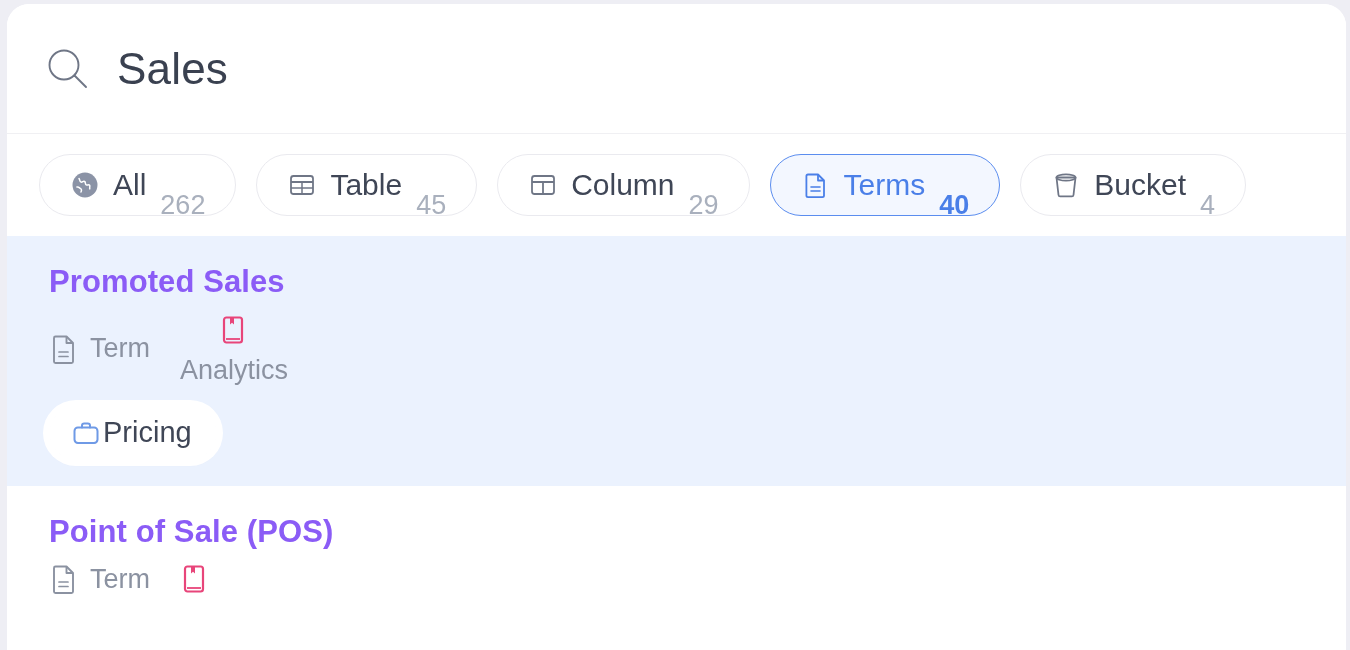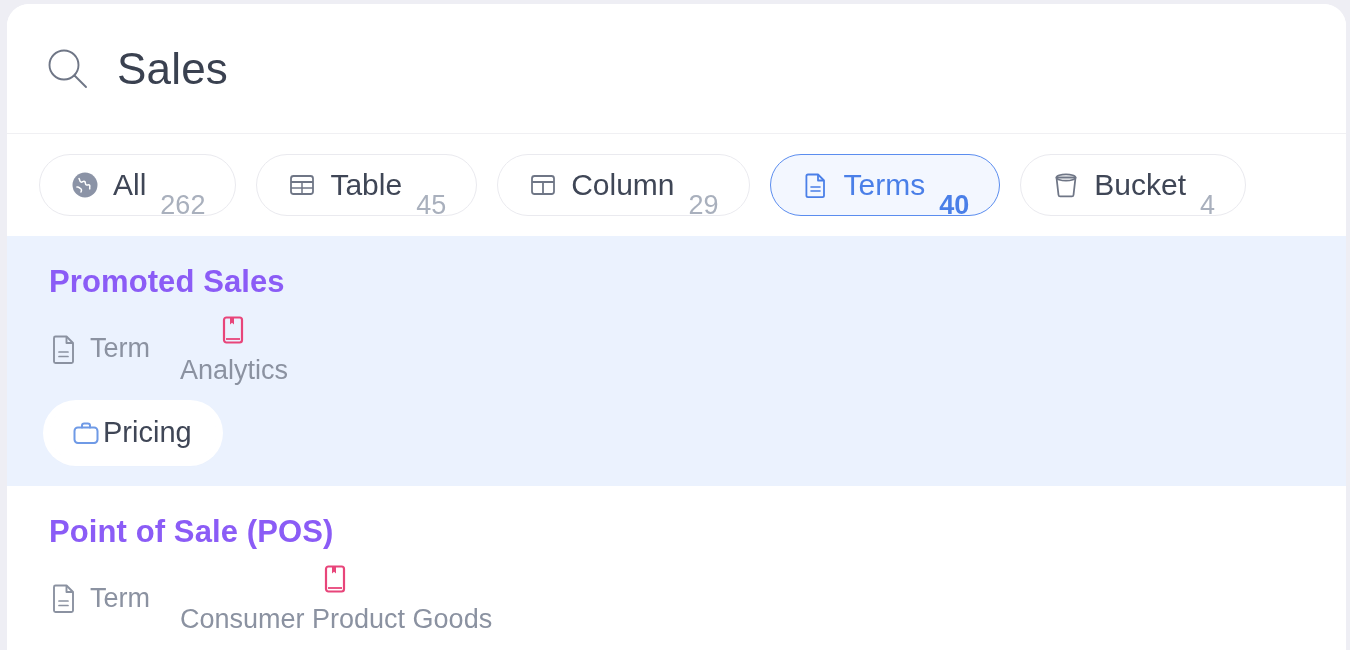--- a/index.html
+++ b/index.html
@@ -302,19 +302,18 @@
           </svg>
           <span class="meta-label">Term</span>
         </span>
 
         <span class="meta-item">
           <svg class="meta-icon" viewBox="0 0 30 32" fill="none">
             <rect x="5" y="3.5" width="18" height="25" rx="2.4" stroke="#e8457a" stroke-width="2.2"></rect>
             <path d="M11 3.5h4v7l-2-1.7-2 1.7v-7z" fill="#e8457a"></path>
             <line x1="7" y1="25" x2="21" y2="25" stroke="#e8457a" stroke-width="1.8"></line>
           </svg>
-          <span class="meta-label">Consumer Product Goods</span>
         </span>
       </div>
     </div>
 
   </div>
 </div>
 
 </body></html>

